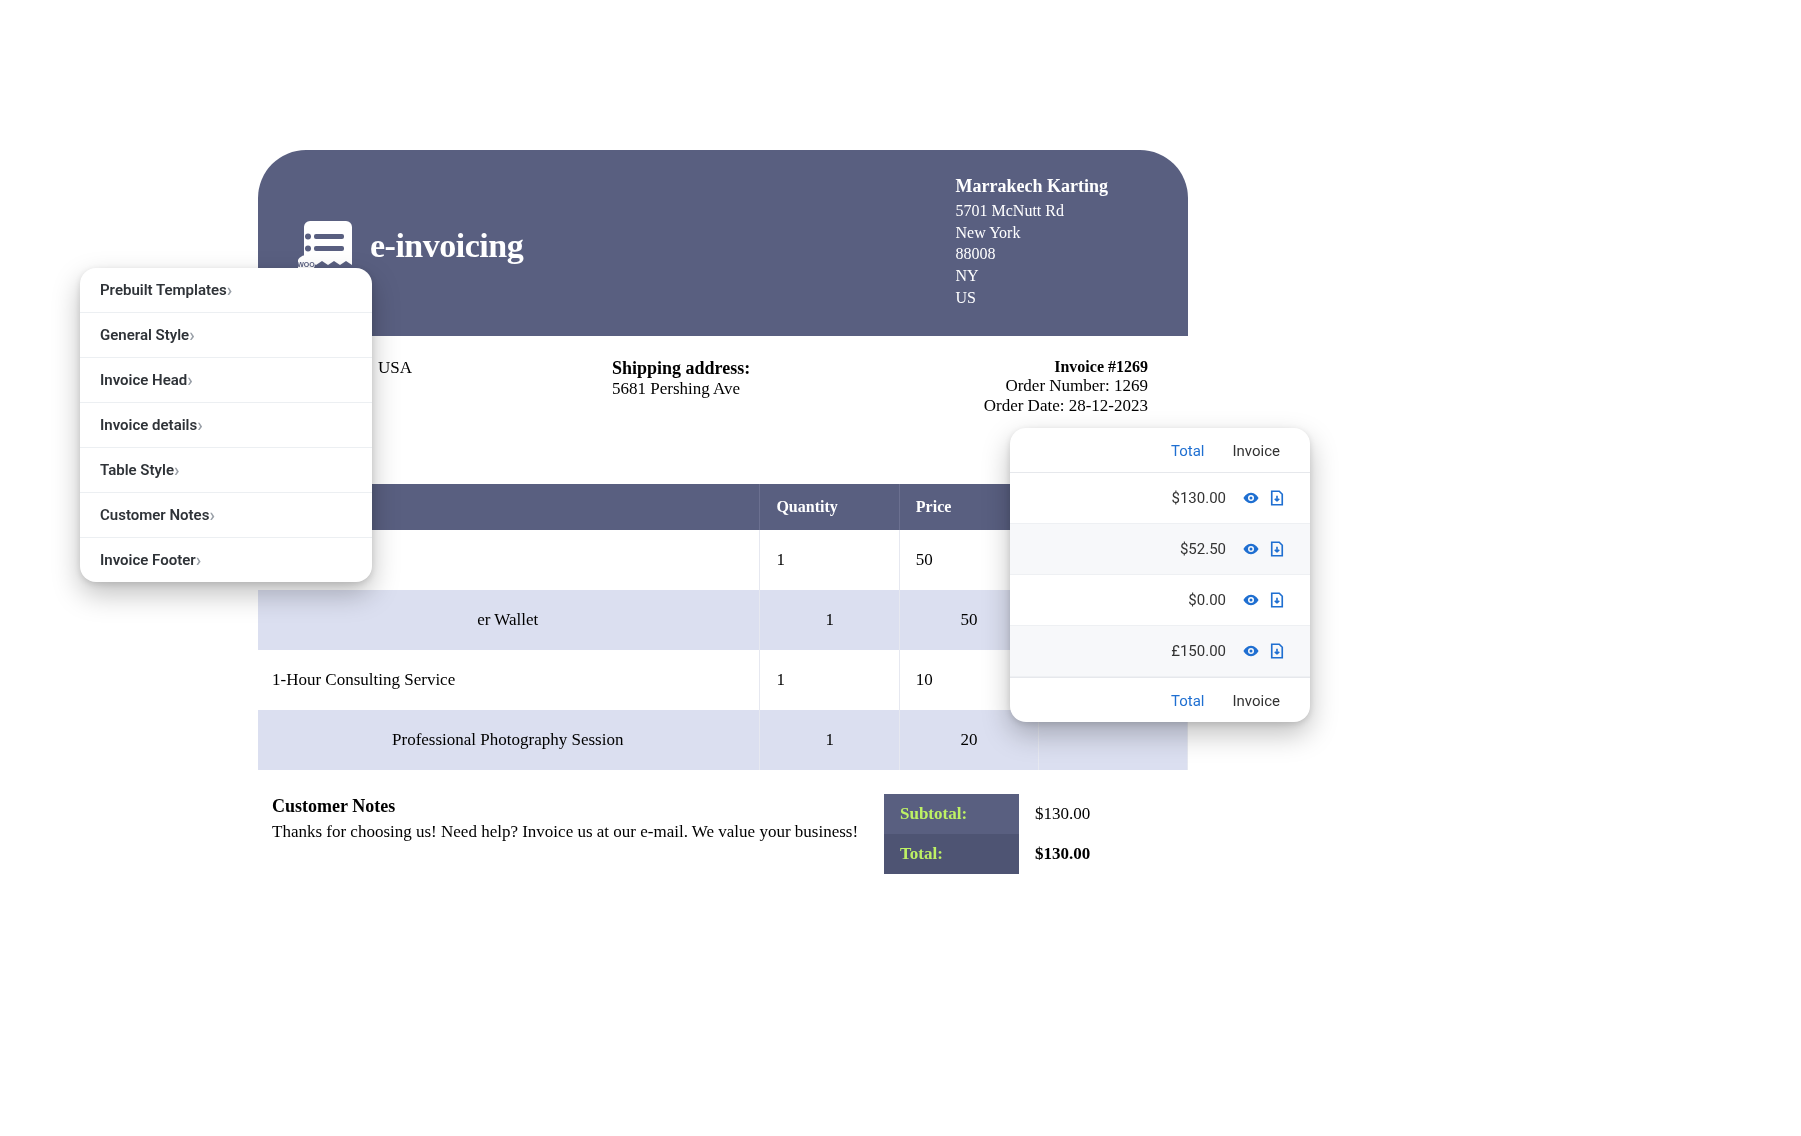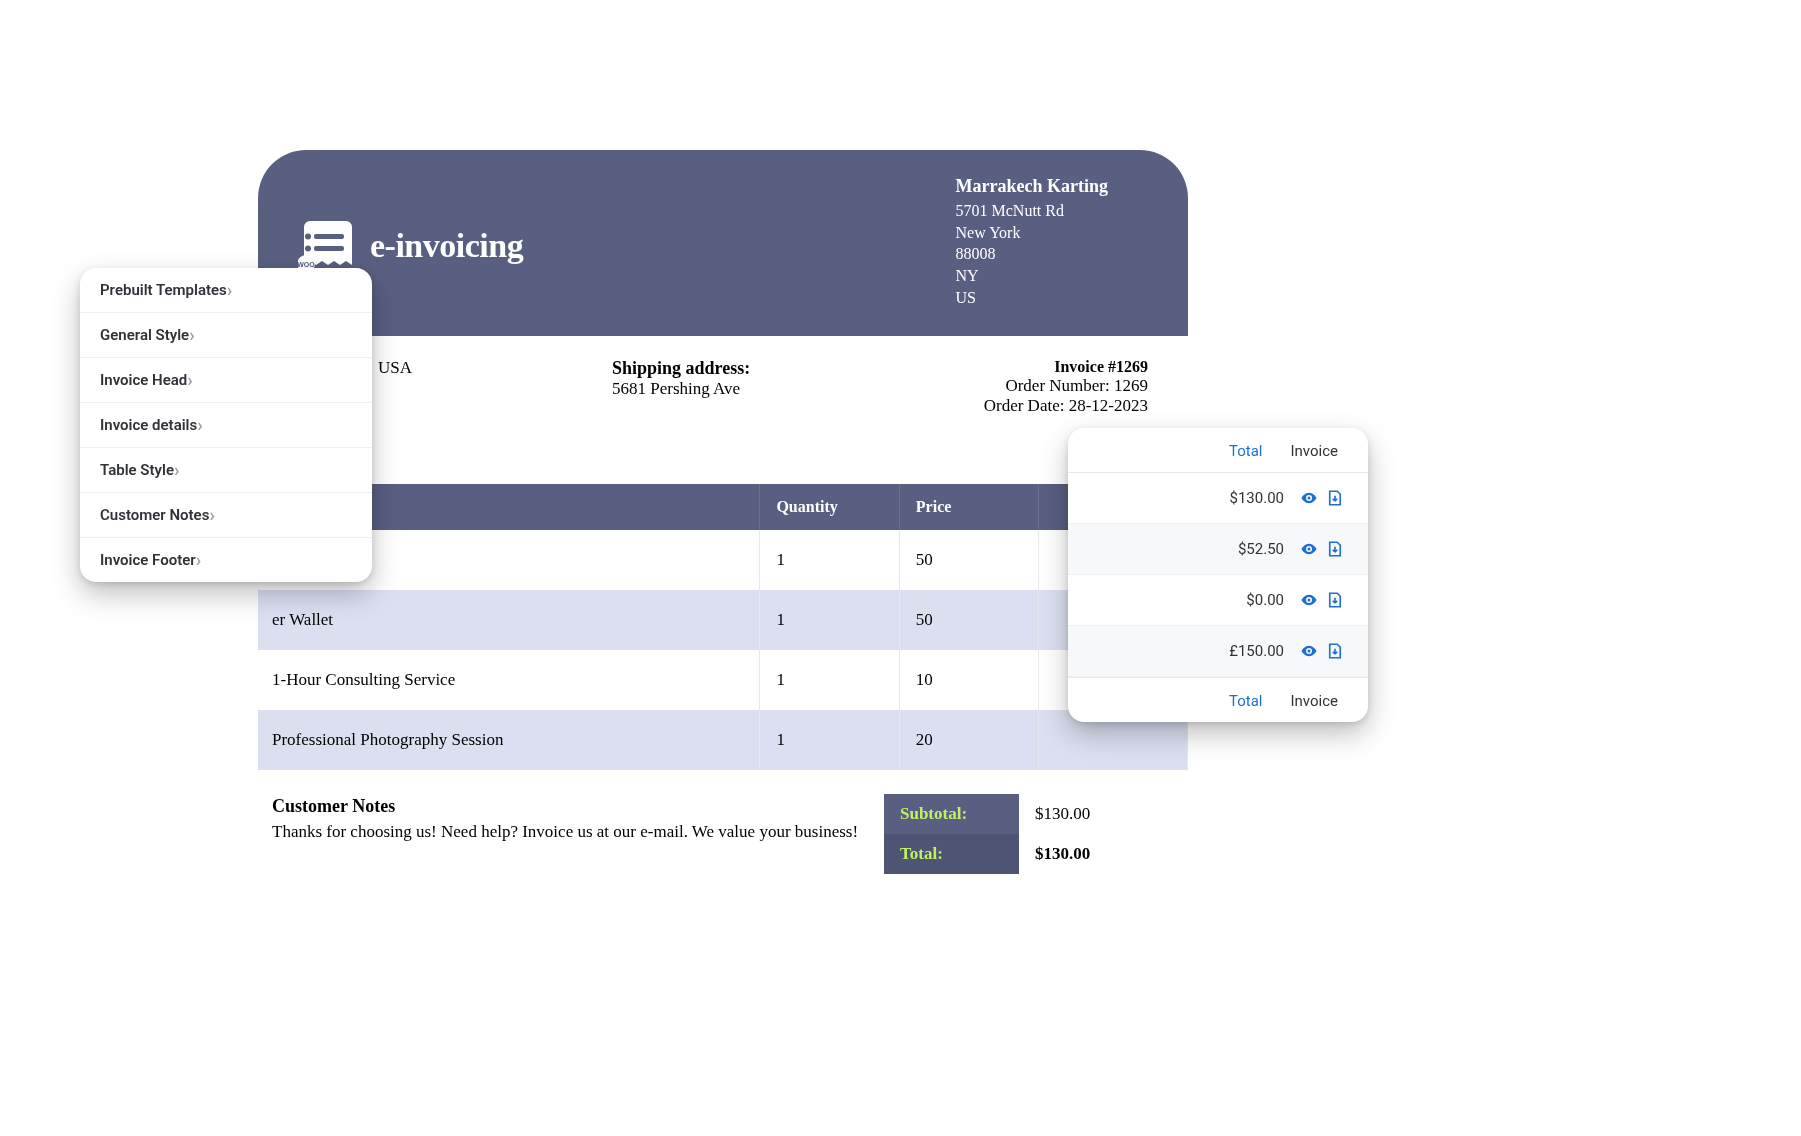--- a/index.html
+++ b/index.html
@@ -83,21 +83,21 @@
     border-right: 1px solid #6b7090;
   }
   .items-table thead th:first-child { padding-left: 14px; }
   .items-table tbody td {
     padding: 20px 16px;
     font-size: 17px;
     border-right: 1px solid #e6e8f0;
     vertical-align: middle;
     color: #000;
   }
-  .items-table tbody tr.alt { background: #dbdff0; }
+  .items-table tbody tr.alt { background: #dbdff0; text-align: center; }
   .items-table tbody tr { background: #fff; }
   .items-table .col-name { width: 54%; }
   .items-table .col-qty  { width: 15%; }
   .items-table .col-price{ width: 15%; }
   .items-table .col-total{ width: 16%; }
   .items-table tbody td.name { padding-left: 14px; }
   .bottom-row {
     display: flex;
     padding: 24px 0 0 14px;
     font-family: Georgia, serif;
@@ -155,21 +155,21 @@
   .side-panel .item:last-child { border-bottom: none; }
   .side-panel .chevron {
     color: #9aa0a8;
     font-size: 18px;
     line-height: 1;
   }
 
   
   .actions-panel {
     position: absolute;
-    left: 1068px;
+    left: 1010px;
     top: 428px;
     width: 300px;
     background: #fff;
     border-radius: 16px;
     box-shadow: 0 12px 28px rgba(0,0,0,.25), 0 2px 6px rgba(0,0,0,.12);
     font-family: -apple-system, Segoe UI, Roboto, Arial, sans-serif;
     overflow: hidden;
     z-index: 20;
   }
   .actions-panel .head, .actions-panel .foot {

